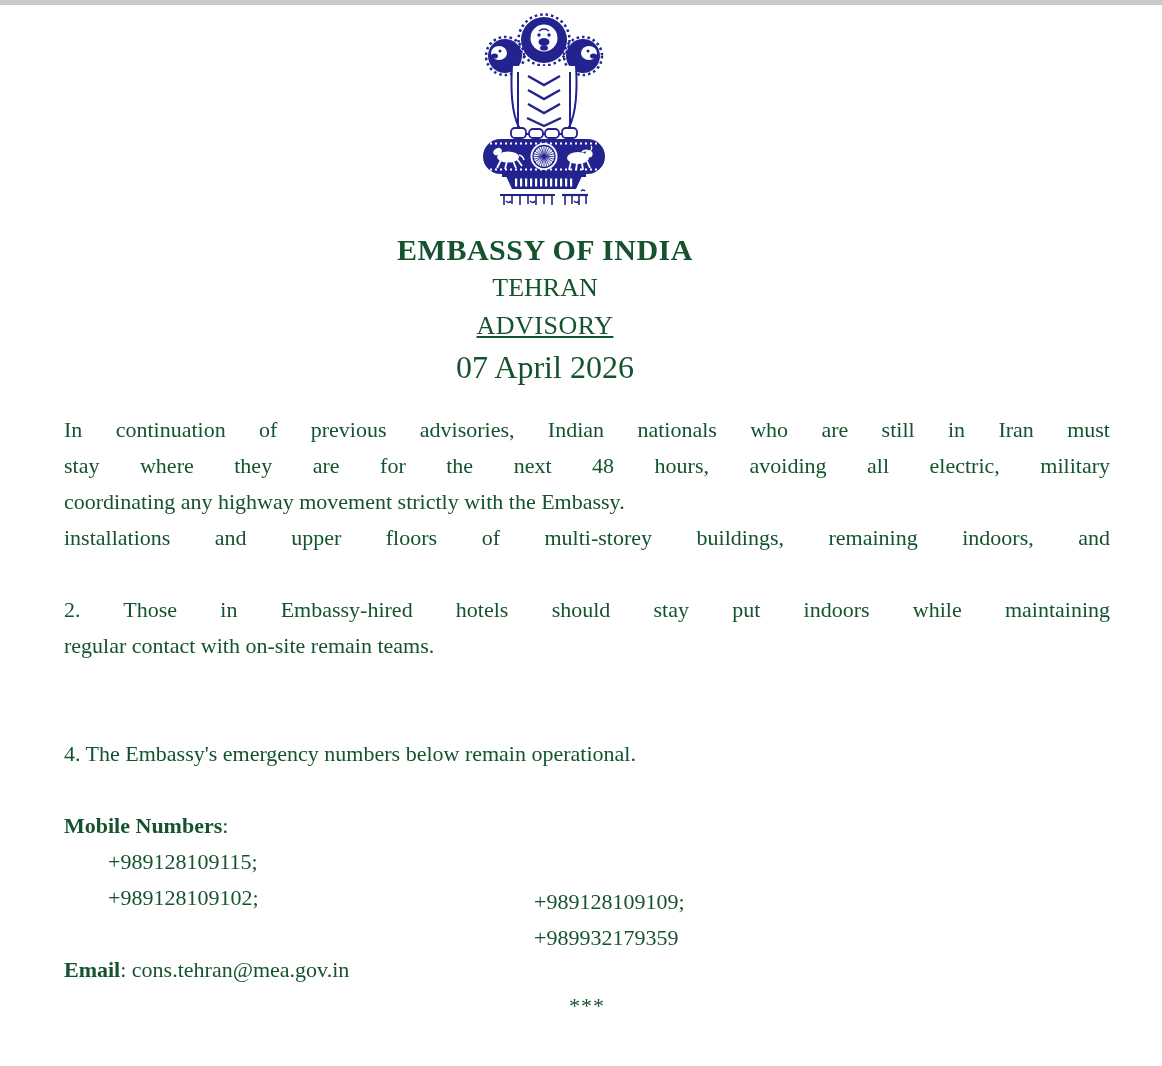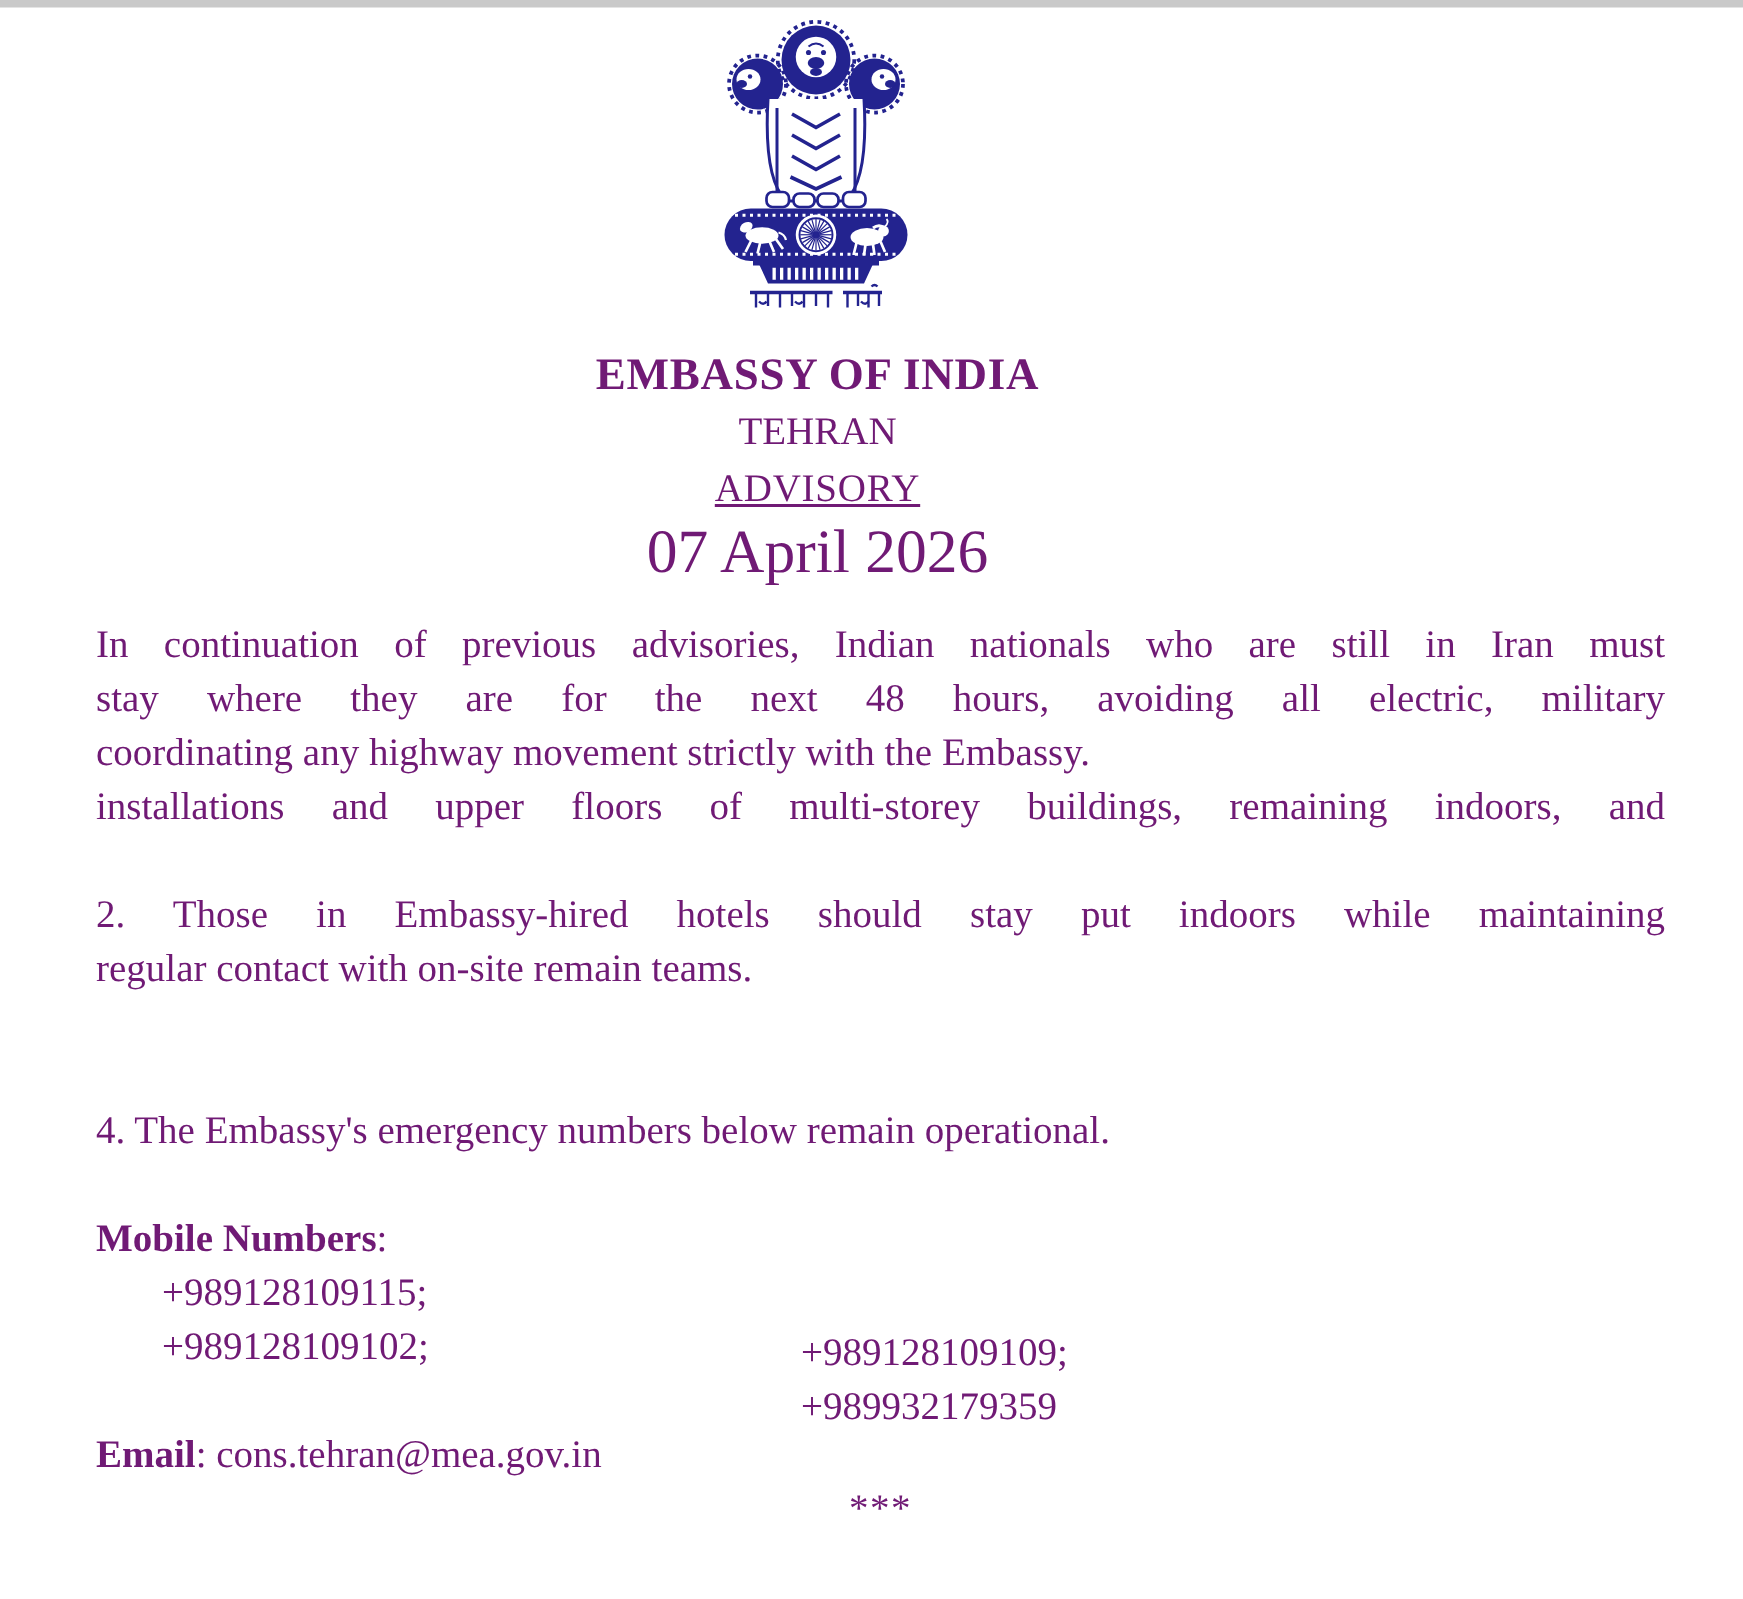--- a/index.html
+++ b/index.html
@@ -1,31 +1,31 @@
 <!DOCTYPE html>
 <html><head>
 <meta charset="utf-8">
 <style>
   html,body { margin:0; padding:0; background:#ffffff; }
   .page {
     position:relative; width:1162px; height:1066px; background:#ffffff;
-    font-family:"Liberation Serif","DejaVu Serif",serif; color:#701a75;
+    font-family:"Liberation Serif","DejaVu Serif",serif; color:#14532d;
     overflow:hidden;
   }
   .top-bar { position:absolute; top:0; left:0; width:1162px; height:5px; background:#c9c9c9; }
 
   .emblem-wrap { position:absolute; left:478px; top:8px; width:132px; height:202px; }
 
   .header-block { position:absolute; left:64px; top:229px; width:962px; text-align:center; }
   .h-title    { font-size:30px; font-weight:bold; line-height:42px; letter-spacing:0.5px; }
   .h-city     { font-size:26px; line-height:34px; }
   .h-doctype  { font-size:26px; font-weight:normal; text-decoration:underline; line-height:42px; letter-spacing:0.5px; }
-  .h-date     { font-size:41px; line-height:40px;font-family:Liberation Serif, serif; }
+  .h-date     { font-size:32px; line-height:40px;font-family:Liberation Serif, serif; }
 
-  .main-block { position:absolute; left:64px; top:412px; width:1046px; font-size:26px; line-height:36px; }
+  .main-block { position:absolute; left:64px; top:412px; width:1046px; font-size:22px; line-height:36px; }
   .tline { height:36px; white-space:nowrap; }
   .jline { text-align:justify; text-align-last:justify; }
   .spacer { height:36px; }
 
   .num-row { position:relative; height:36px; }
   .num-col1 { position:absolute; left:44px;  white-space:nowrap; }
   .num-col2 { position:absolute; left:470px; white-space:nowrap;margin-top:40px; }
 
   .bold { font-weight:bold; }
   .end-mark { text-align:center; height:36px; letter-spacing:1px; }

